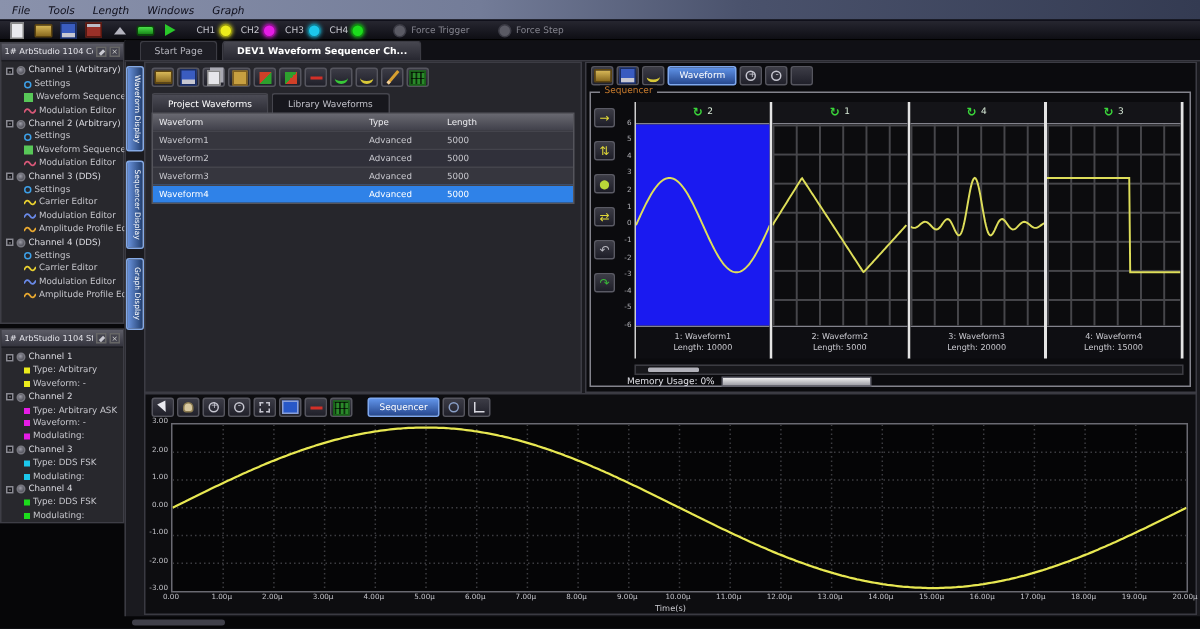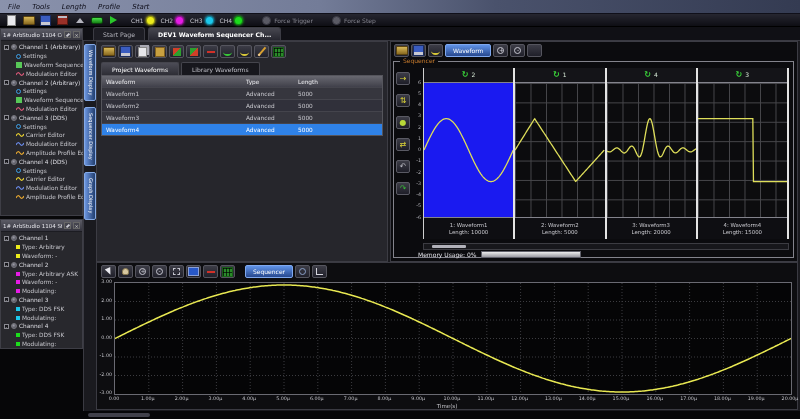--- a/index.html
+++ b/index.html
@@ -152,22 +152,22 @@
   .corner-cursor-icon{width:7px;height:7px;border-left:1.5px solid #d8d8e0;border-bottom:1.5px solid #d8d8e0;box-sizing:border-box;}
 </style>
 </head>
 <body>
 
 <div id="menubar" class="abs">
   <div id="menu-items" style="display:flex;gap:12px;font-style:italic;">
       <div class="menu-item">File</div>
       <div class="menu-item">Tools</div>
       <div class="menu-item">Length</div>
-      <div class="menu-item">Profile</div>
-      <div class="menu-item">Start</div>
+      <div class="menu-item">Windows</div>
+      <div class="menu-item">Graph</div>
     </div>
 </div>
 
 <div id="main-toolbar" class="abs">
   <div id="file-icons" style="display:flex;gap:4px;">
       <div class="tb-ico">
         <span class="glyph new-file-icon"></span>
       </div>
       <div class="tb-ico">
         <span class="glyph open-folder-icon"></span>

